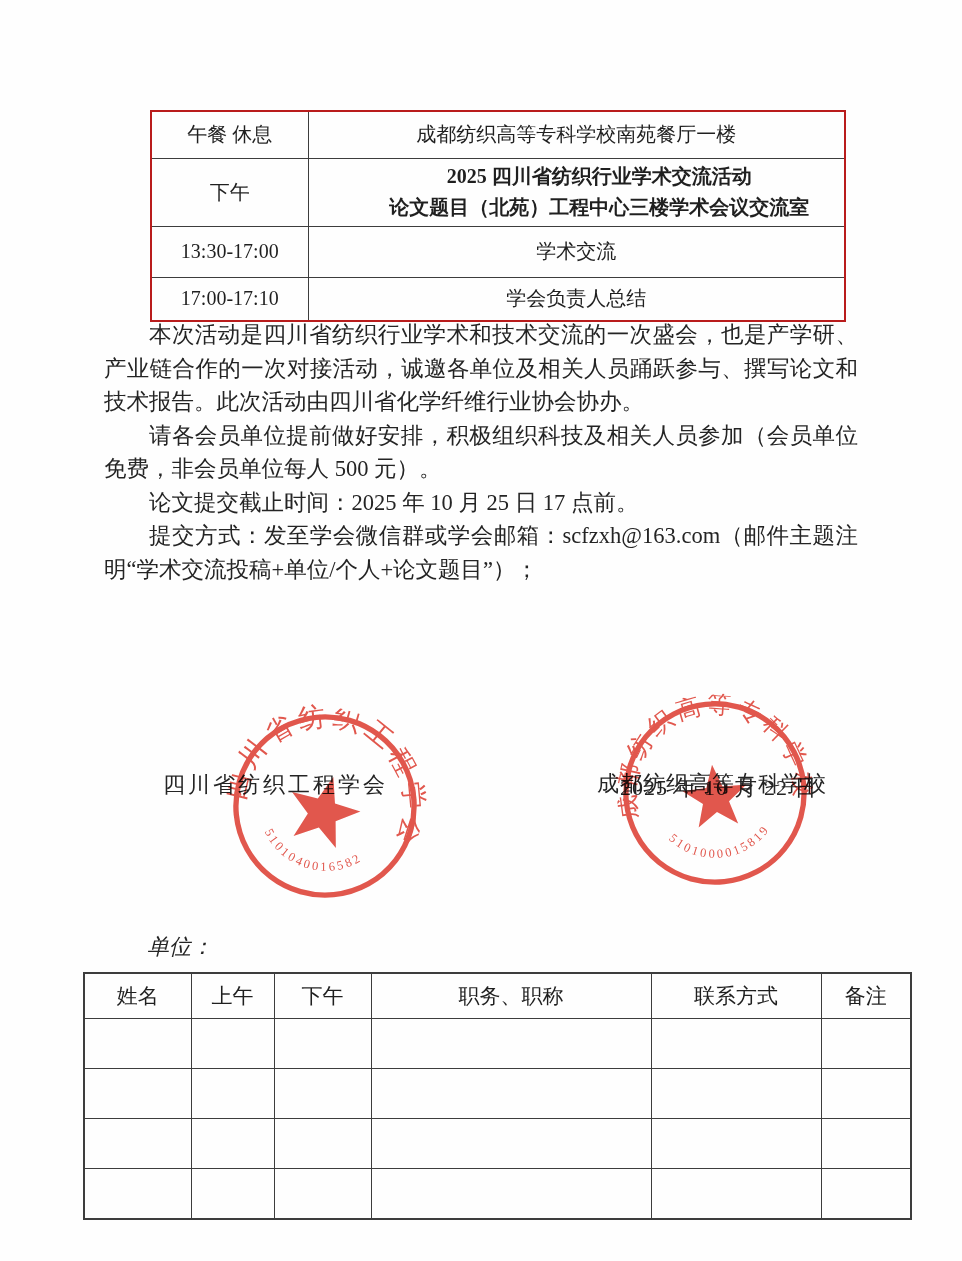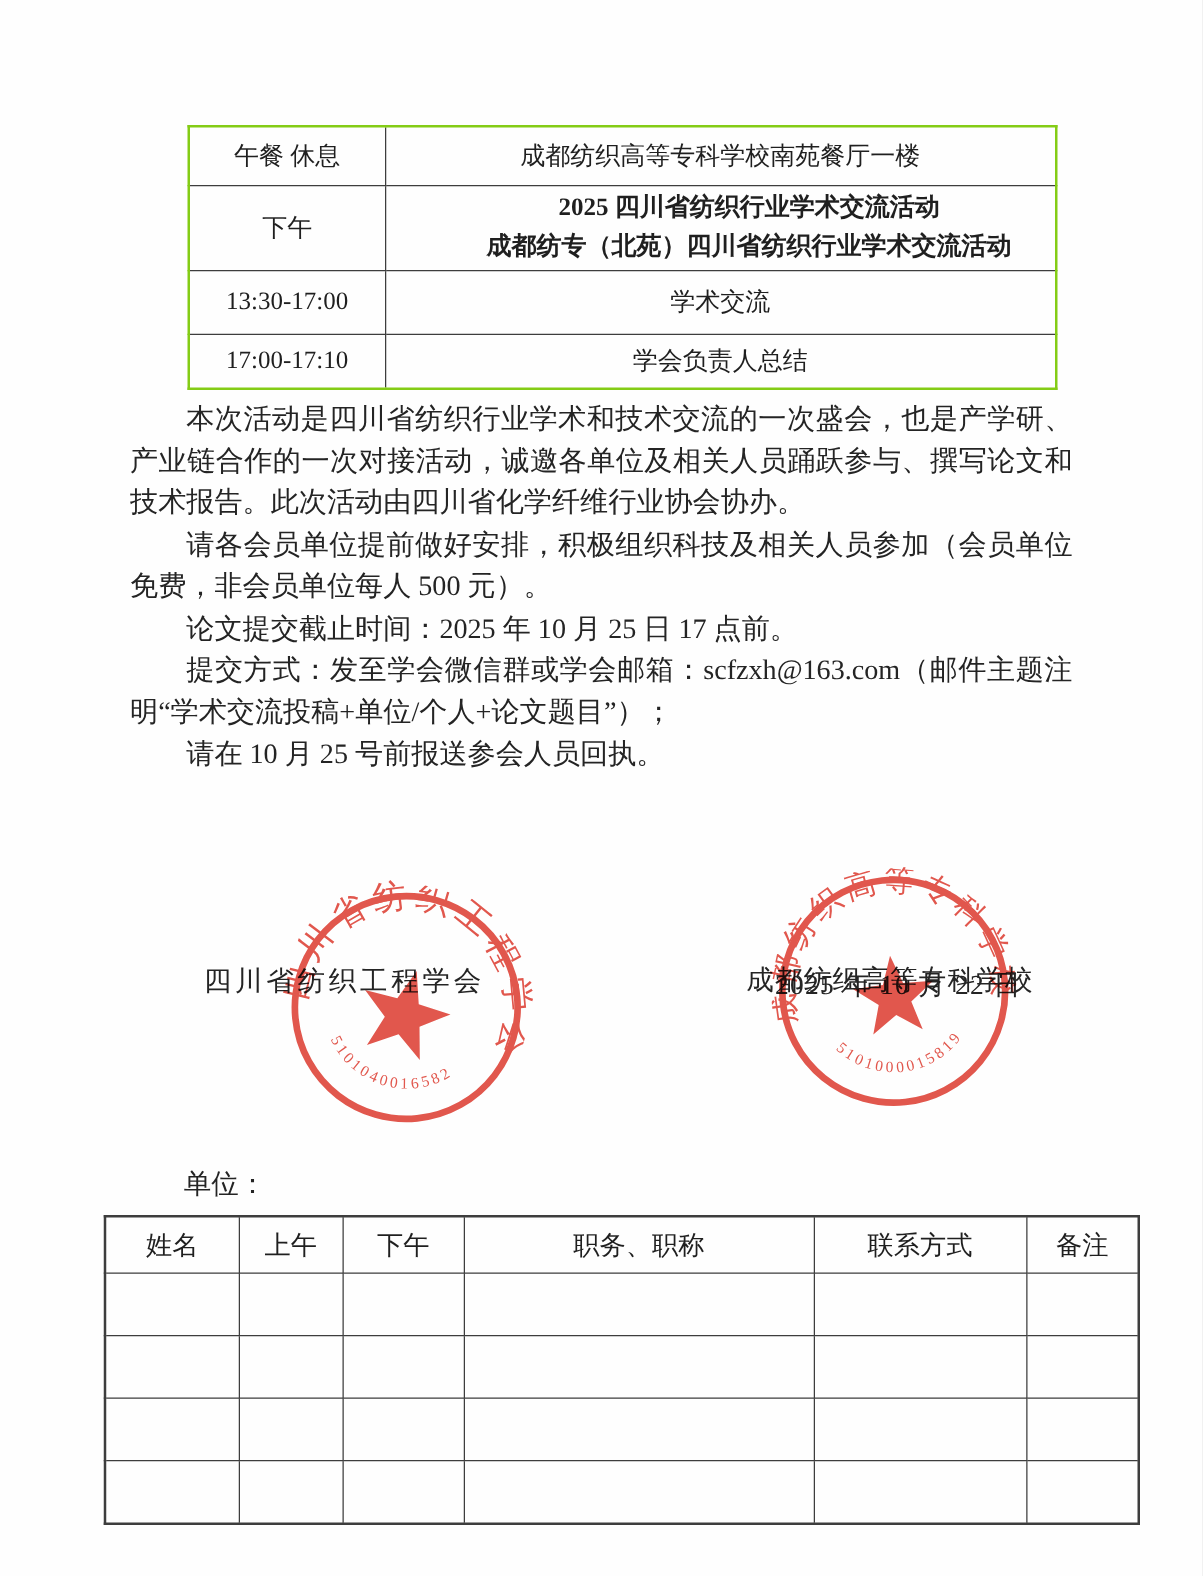--- a/index.html
+++ b/index.html
@@ -4,23 +4,23 @@
 <style>
   html,body{margin:0;padding:0;background:#e8e8e8;}
   .page{
     position:relative; width:962px; height:1261px; margin:0 auto;
     background:#fefefe; overflow:hidden;
     font-family:"Liberation Serif","DejaVu Serif",serif;
     color:#242424;
   }
   
   .schedule{
-    position:absolute; left:150px; top:100px; width:694px;
+    position:absolute; left:150px; top:110px; width:694px;
     border-collapse:collapse; table-layout:fixed;
-    border:2px solid #84cc16;
+    border:2px solid #b91c1c;
   }
   .schedule td{
     border:1.5px solid #3d3d3d; text-align:center; vertical-align:middle;
     font-size:20px; color:#1f1f1f; padding:0; overflow:hidden;
   }
   .schedule .bold-line{font-weight:bold; line-height:31px;margin-left:46px;}
   
   .body-text{
     position:absolute; left:104px; top:318px; width:754px;
     font-size:22.5px; line-height:33.5px; text-align:justify;font-family:Liberation Serif, serif;
@@ -35,21 +35,21 @@
   .seal{position:absolute; mix-blend-mode:multiply; opacity:.85;}
   .seal-left{left:227px; top:708px; transform:rotate(16deg);}
   .seal-right{left:617px; top:695px; transform:rotate(-6deg);}
   .seal text{font-family:"Liberation Serif","DejaVu Serif",serif;}
   
   .reply-title{
     position:absolute; left:83px; top:895px; width:827px;
     text-align:center; font-size:27px; font-weight:bold; color:#1e1e1e;
     letter-spacing:4px;
   }
-  .unit-label{position:absolute; left:147px; top:932px; font-size:22px; color:#242424;}
+  .unit-label{position:absolute; left:147px; top:932px; font-size:22px; color:#242424;font-style:italic;}
   .reply{
     position:absolute; left:83px; top:972px; width:827px;
     border-collapse:collapse; table-layout:fixed;
     border:2px solid #3d3d3d;
   }
   .reply th,.reply td{border:1.5px solid #3d3d3d; padding:0;}
   .reply th{height:44px; font-size:21px; font-weight:normal; color:#1f1f1f; text-align:center; vertical-align:middle;}
   .reply td{height:49px;}
 </style>
 </head>
@@ -64,40 +64,39 @@
       </colgroup>
     <tbody>
         <tr style="height:47px">
       <td>午餐 休息</td>
       <td>成都纺织高等专科学校南苑餐厅一楼</td>
     </tr>
     <tr style="height:68px">
       <td>下午</td>
       <td>
         <div class="bold-line">2025 四川省纺织行业学术交流活动</div>
-        <div class="bold-line">成都纺专（北苑）四川省纺织行业学术交流活动</div>
+        <div class="bold-line">论文题目（北苑）工程中心三楼学术会议交流室</div>
       </td>
     </tr>
     <tr style="height:51px">
       <td>13:30-17:00</td>
       <td>学术交流</td>
     </tr>
     <tr style="height:44px">
       <td>17:00-17:10</td>
       <td>学会负责人总结</td>
     </tr>
   </tbody>
     </table>
 
   <div class="body-text">
     <p>本次活动是四川省纺织行业学术和技术交流的一次盛会，也是产学研、产业链合作的一次对接活动，诚邀各单位及相关人员踊跃参与、撰写论文和技术报告。此次活动由四川省化学纤维行业协会协办。</p>
     <p>请各会员单位提前做好安排，积极组织科技及相关人员参加（会员单位免费，非会员单位每人 500 元）。</p>
     <p>论文提交截止时间：2025 年 10 月 25 日 17 点前。</p>
     <p>提交方式：发至学会微信群或学会邮箱：scfzxh@163.com（邮件主题注明“学术交流投稿+单位/个人+论文题目”）；</p>
-    <p>请在 10 月 25 号前报送参会人员回执。</p>
   </div>
 
   <div class="sig sig-left">四川省纺织工程学会</div>
   <div class="sig sig-right">成都纺织高等专科学校</div>
   <div class="sig sig-date">2025 年 10 月 22 日</div>
 
   <svg class="seal seal-left" width="196" height="196" viewBox="0 0 220 220">
     <circle cx="110" cy="110" r="100" fill="none" stroke-width="6" stroke="#dd392d"></circle>
     <path id="sealTopL" d="M 28,147 A 90,90 0 1 1 192,147" fill="none"></path>
     <path id="sealBotL" d="M 48,150 A 75,75 0 0 0 172,150" fill="none"></path>

